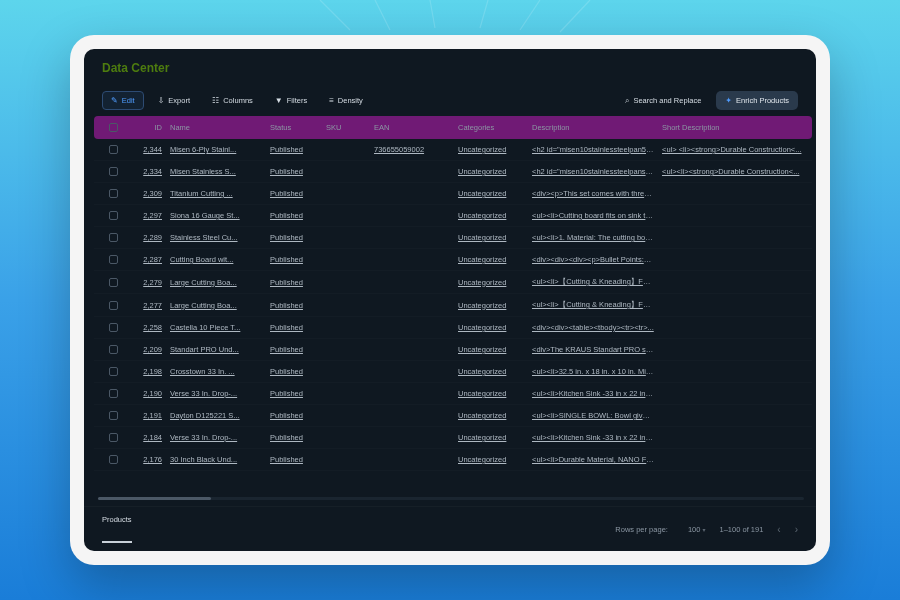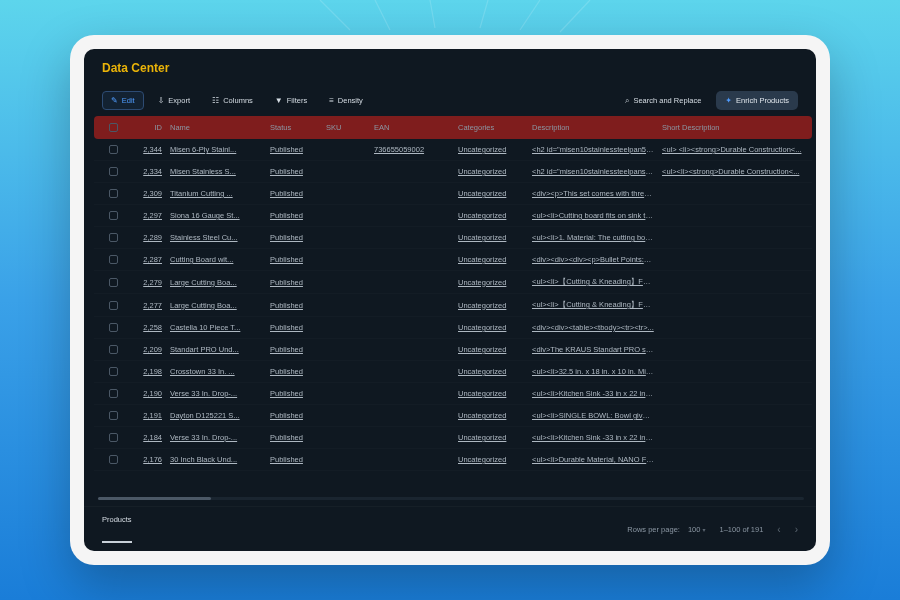--- a/index.html
+++ b/index.html
@@ -42,21 +42,21 @@
       overflow: hidden;
       display: flex;
       flex-direction: column;
       font-size: 8px;
       color: #c8d0d8;
     }
     .page-header {
       padding: 12px 18px 10px;
       font-size: 12px;
       font-weight: 600;
-      color: #eab308;
+      color: #4d7c0f;
     }
     .toolbar {
       display: flex;
       align-items: center;
       padding: 6px 18px;
       gap: 6px;
     }
     .tool {
       display: flex;
       align-items: center;
@@ -94,21 +94,21 @@
     .btn.primary .icon { color: #4f9cff; }
     .table-container {
       flex: 1;
       overflow: hidden;
       padding: 0 4px 0 10px;
     }
     .thead {
       display: grid;
       grid-template-columns: 26px 40px 100px 56px 48px 84px 74px 130px 150px;
       align-items: center;
-      background: #7f1d1d;
+      background: #701a75;
       border-radius: 4px;
       padding: 7px 6px;
       font-size: 7.5px;
       color: #8b97a3;
     }
     .thead .col, .row .cell {
       white-space: nowrap;
       overflow: hidden;
       text-overflow: ellipsis;
       padding: 0 4px;
@@ -149,21 +149,21 @@
       border-bottom: 2px solid #c8d0d8;
       color: #d5dce3;
     }
     .footer .pager {
       display: flex;
       align-items: center;
       gap: 14px;
     }
     .page-size {
       display: flex;
-      gap: 8px;
+      gap: 20px;
     }
     .chev {
       cursor: pointer;
       opacity: 0.6;
       font-size: 10px;
     }
     .scrollbar {
       height: 3px;
       background: #1a2530;
       margin: 2px 12px 6px 14px;

